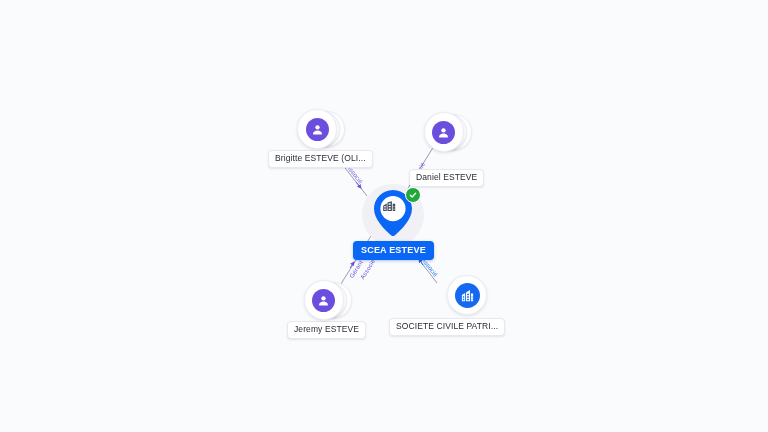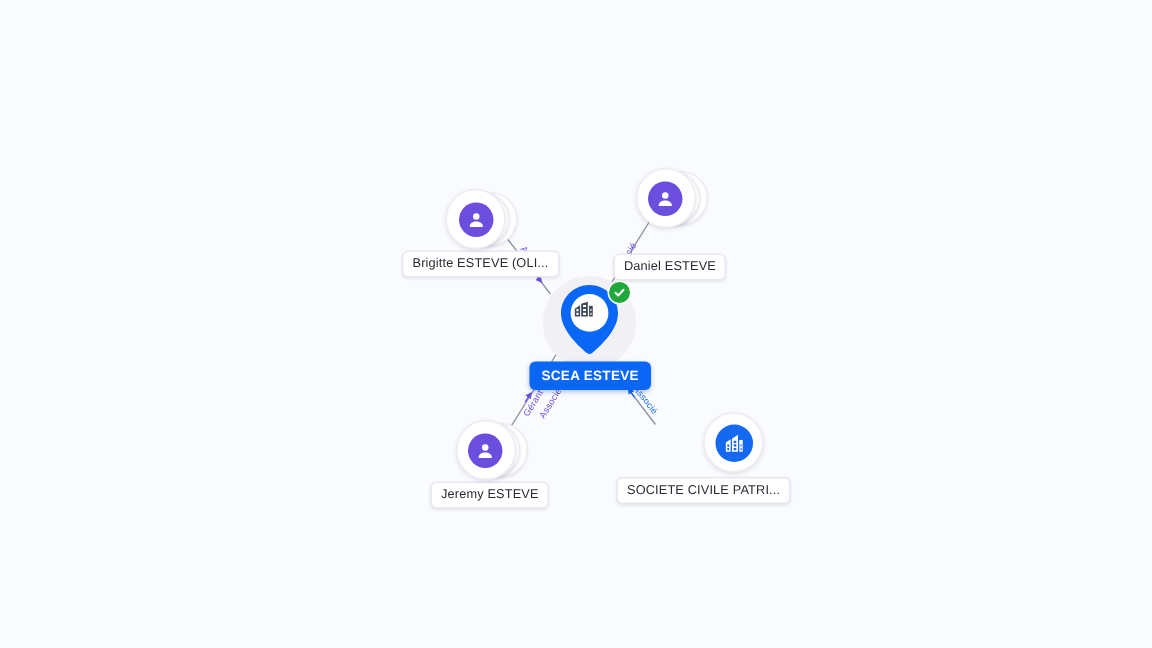--- a/index.html
+++ b/index.html
@@ -225,21 +225,21 @@
   <div class="edge-label" style="left:343px; top:171px; transform: rotate(52deg);">Associé</div>
 
   <div class="edge-label" style="left:407px; top:169px; transform: rotate(-58deg);">Associé</div>
 
   <div class="edge-label" style="left:347px; top:266px; transform: rotate(-58deg);">Gérant</div>
 
   <div class="edge-label" style="left:357px; top:266px; transform: rotate(-58deg);">Associé</div>
 
   <div class="edge-label company-role" style="left:418px; top:264px; transform: rotate(52deg);">Associé</div>
 
-  <div class="node" style="left:268px; top:126px;">
+  <div class="node" style="left:268px; top:109px;">
     <div class="person-avatar-wrap">
       <div class="stack-card s3"></div>
       <div class="stack-card s2"></div>
       <div class="stack-card s1"></div>
       <div class="avatar-disc">
         <div class="avatar-inner">
           <svg width="13" height="13" viewBox="0 0 24 24" fill="#ffffff">
             <circle cx="12" cy="8" r="4"></circle>
             <path d="M12 14c-4.4 0-8 2.6-8 5.2V21h16v-1.8C20 16.6 16.4 14 12 14z"></path>
           </svg>
@@ -276,21 +276,21 @@
           <svg width="13" height="13" viewBox="0 0 24 24" fill="#ffffff">
             <circle cx="12" cy="8" r="4"></circle>
             <path d="M12 14c-4.4 0-8 2.6-8 5.2V21h16v-1.8C20 16.6 16.4 14 12 14z"></path>
           </svg>
         </div>
       </div>
     </div>
     <div class="chip">Jeremy ESTEVE</div>
   </div>
 
-  <div class="node" style="left:389px; top:275px;margin-left:22px;">
+  <div class="node" style="left:389px; top:275px;">
     <div class="company-disc" style="margin-left:40px;">
       <div class="company-inner">
         <svg width="15" height="15" viewBox="0 0 24 24" fill="#ffffff">
           <path d="M3 21V11.2l5.2-3.4V21H3zm1.6-1.6h2V17h-2v2.4zm0-3.8h2v-2.4h-2v2.4z"></path>
           <path d="M9.6 21V7.2L16 3v18H9.6zm1.8-1.6h2.8V17h-2.8v2.4zm0-3.9h2.8v-2.4h-2.8v2.4zm0-3.9h2.8V9.2h-2.8v2.4z"></path>
           <path d="M17.4 21V8.6H21V21h-3.6zm1.3-1.6h1.1V17h-1.1v2.4zm0-3.9h1.1v-2.4h-1.1v2.4z"></path>
         </svg>
       </div>
     </div>
     <div class="chip">SOCIETE CIVILE PATRI...</div>

